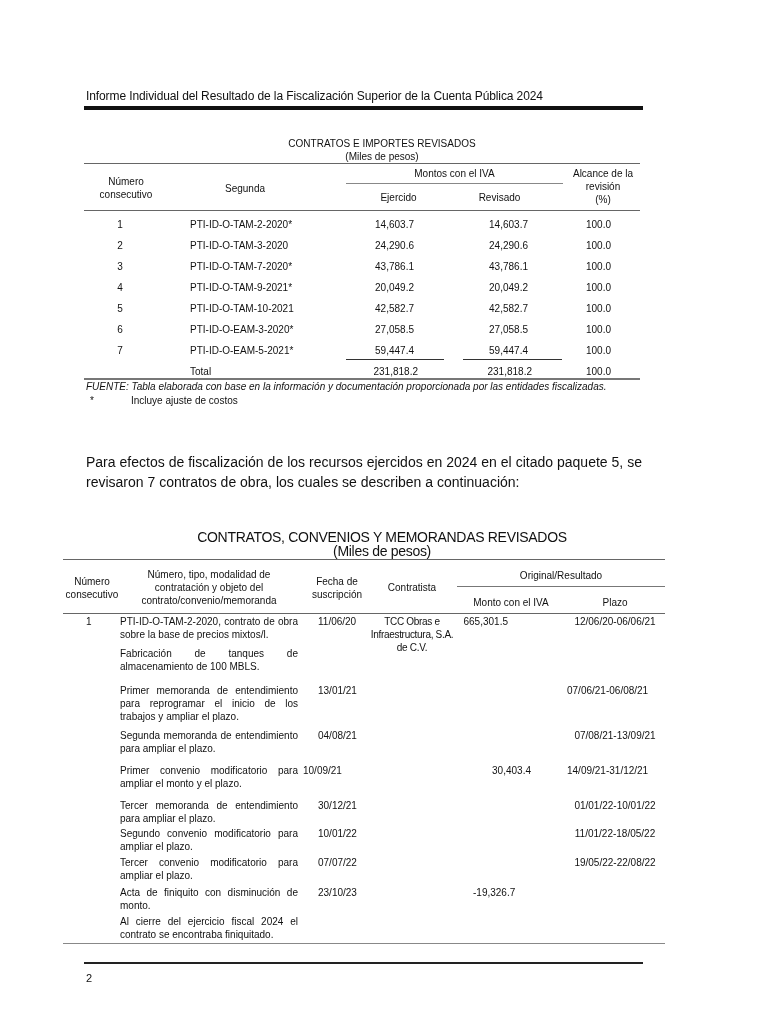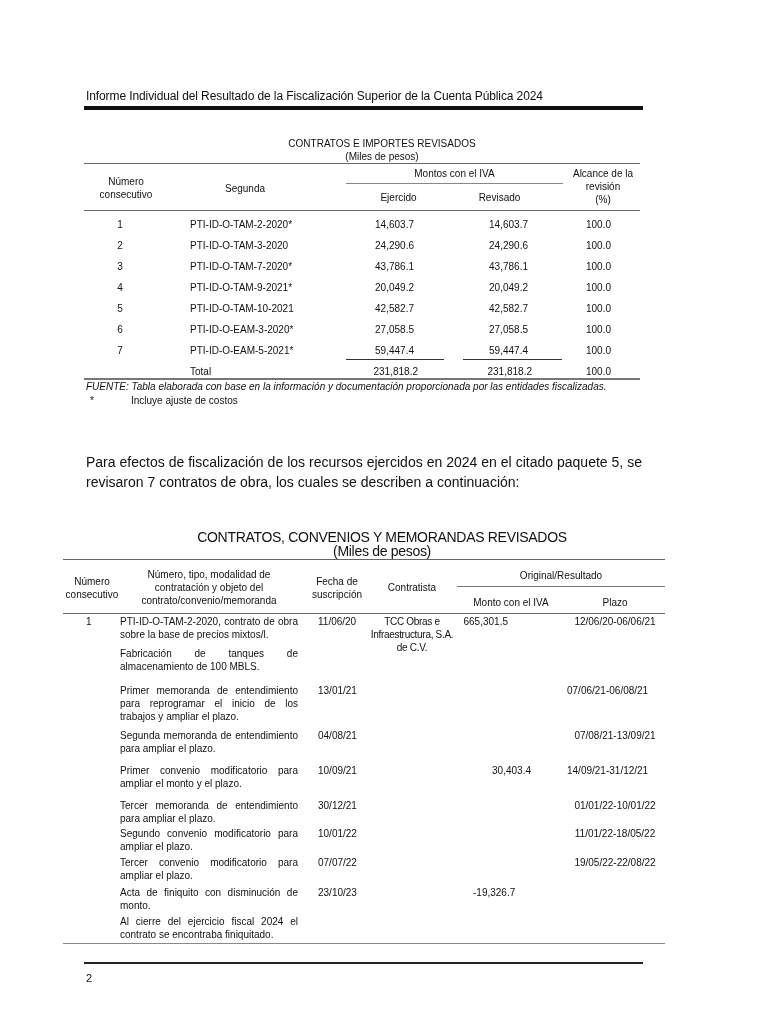--- a/index.html
+++ b/index.html
@@ -176,21 +176,21 @@
       <div class="t2c" style="left:567px;width:96px;top:684px;">07/06/21-06/08/21</div>
     </div>
     <div>
       <div class="desc" style="top:729px">Segunda memoranda de entendimiento para ampliar el plazo.</div>
       <div class="t2c" style="left:318px;top:729px">04/08/21</div>
       <div class="t2c" style="left:473px;width:58px;top:729px;text-align:right"></div>
       <div class="t2c" style="left:567px;width:96px;top:729px;text-align:center">07/08/21-13/09/21</div>
     </div>
     <div>
       <div class="desc" style="top:764px">Primer convenio modificatorio para ampliar el monto y el plazo.</div>
-      <div class="t2c" style="left:318px;top:764px">10/09/21</div>
+      <div class="t2c" style="left:303px;top:764px">10/09/21</div>
       <div class="t2c" style="left:473px;width:58px;top:764px;text-align:right">30,403.4</div>
       <div class="t2c" style="left:567px;width:96px;top:764px;text-align:left">14/09/21-31/12/21</div>
     </div>
     <div>
       <div class="desc" style="top:799px">Tercer memoranda de entendimiento para ampliar el plazo.</div>
       <div class="t2c" style="left:318px;top:799px">30/12/21</div>
       <div class="t2c" style="left:473px;width:58px;top:799px;text-align:right"></div>
       <div class="t2c" style="left:567px;width:96px;top:799px;text-align:center">01/01/22-10/01/22</div>
     </div>
     <div>

